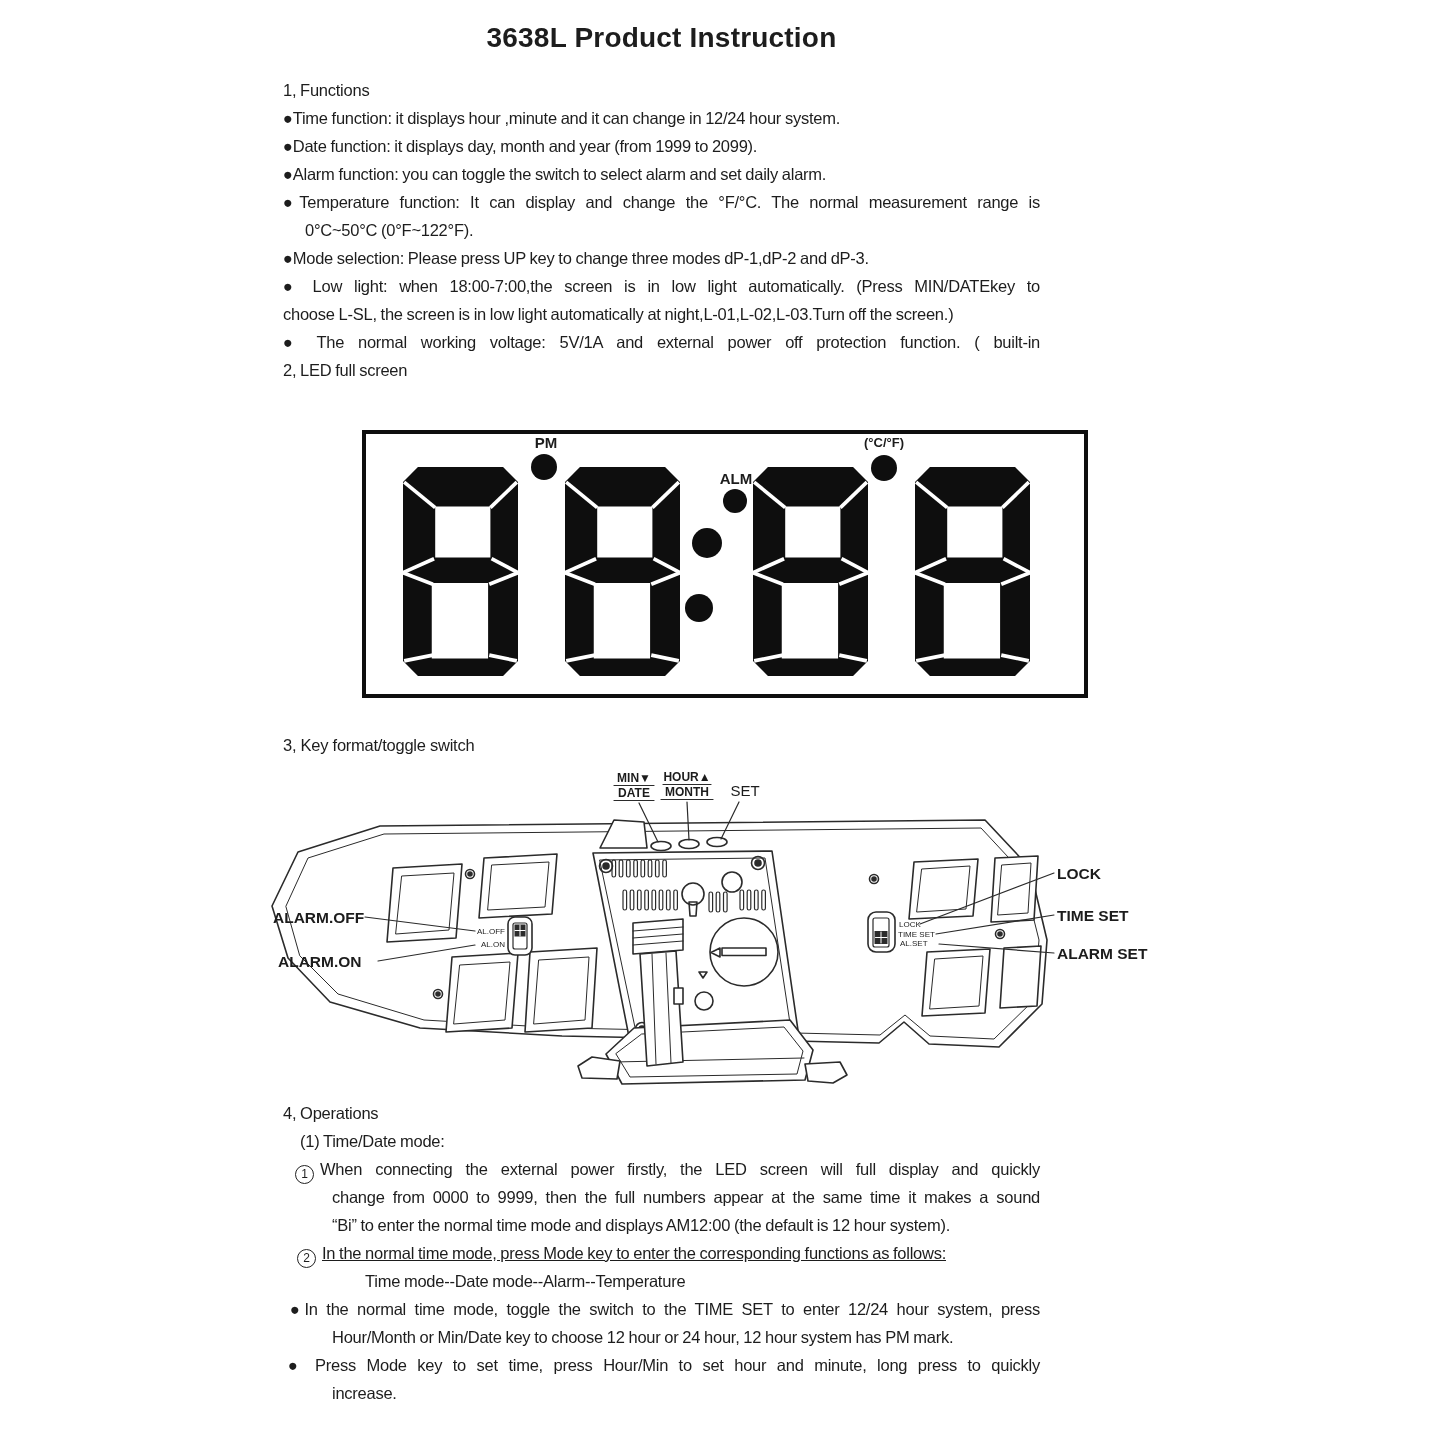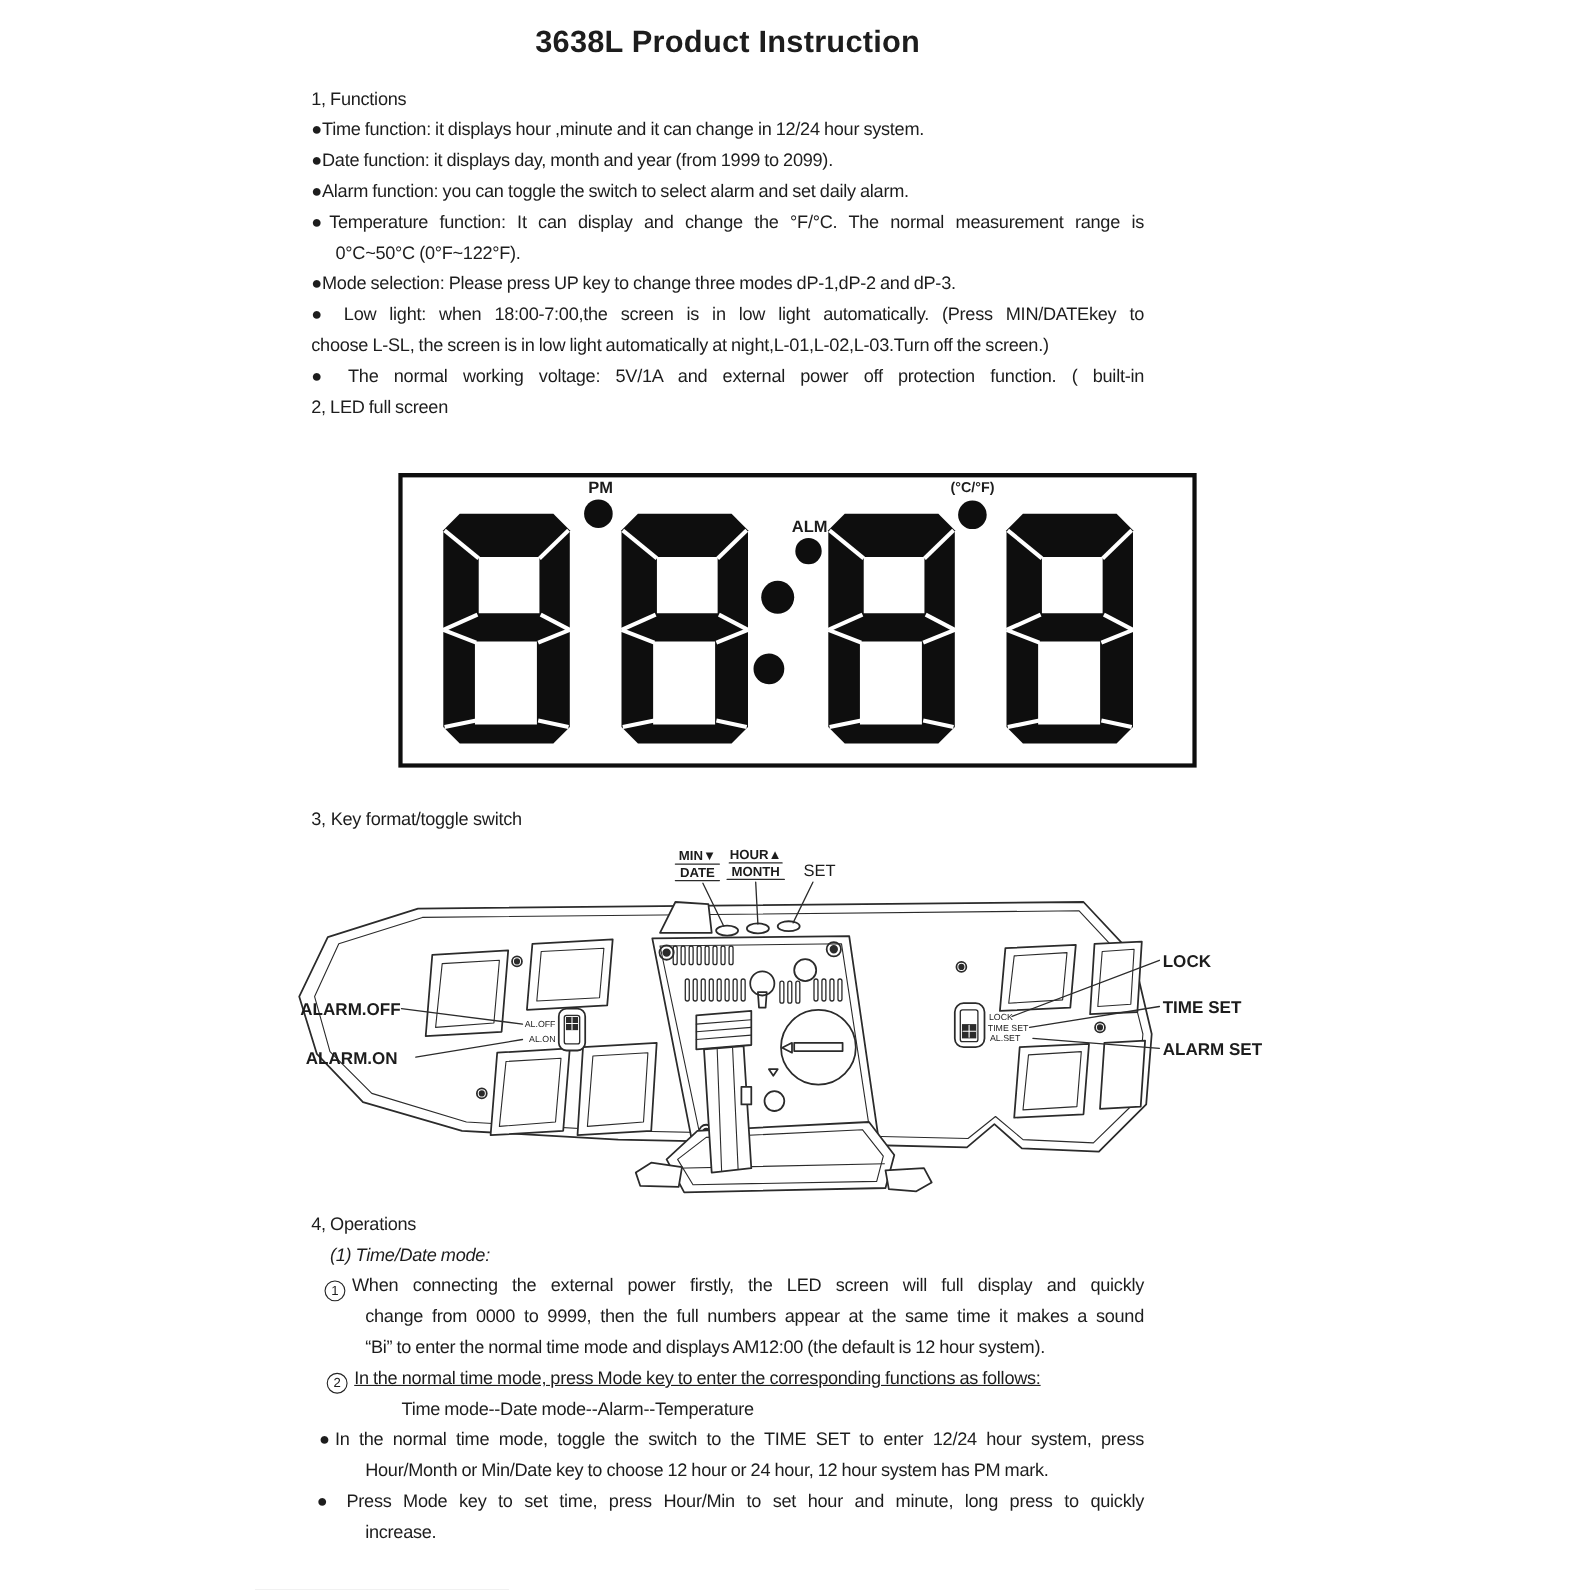--- a/index.html
+++ b/index.html
@@ -4,21 +4,21 @@
 <style>
   html,body{margin:0;padding:0;background:#e8e8e8;}
   .page{position:relative;width:1445px;height:1445px;background:#ffffff;overflow:hidden;
         font-family:"Liberation Sans","DejaVu Sans",sans-serif;color:#1d1d1d;}
   .title{position:absolute;top:22px;left:283px;width:757px;text-align:center;
          font-size:28px;font-weight:700;letter-spacing:0.2px;}
   .block{position:absolute;left:283px;width:757px;}
   .tline{height:28px;line-height:28px;font-size:16.5px;letter-spacing:-0.25px;word-spacing:-0.5px;}
   .just{text-align:justify;text-align-last:justify;}
   .ind5{padding-left:5px;}  .ind7{padding-left:7px;}  .ind12{padding-left:12px;}
-  .ind14{padding-left:14px;text-decoration:underline;}.ind17{padding-left:17px;font-style:italic;}.ind22{padding-left:22px;}
+  .ind14{padding-left:14px;text-decoration:underline;}.ind17{padding-left:17px;}.ind22{padding-left:22px;}
   .ind49{padding-left:49px;}.ind82{padding-left:82px;}
   .circ{display:inline-flex;align-items:center;justify-content:center;
         width:17px;height:17px;border:1.5px solid #222;border-radius:50%;
         font-size:12px;line-height:1;margin-right:6px;vertical-align:-3px;
         letter-spacing:0;word-spacing:0;}
   svg text{font-family:"Liberation Sans","DejaVu Sans",sans-serif;fill:#1c1c1c;}
   .ledsvg{position:absolute;top:430px;left:362px;}
   .diagsvg{position:absolute;top:766px;left:262px;}
   .h3line{position:absolute;top:731px;left:283px;height:28px;line-height:28px;
           font-size:16.5px;letter-spacing:-0.25px;}

